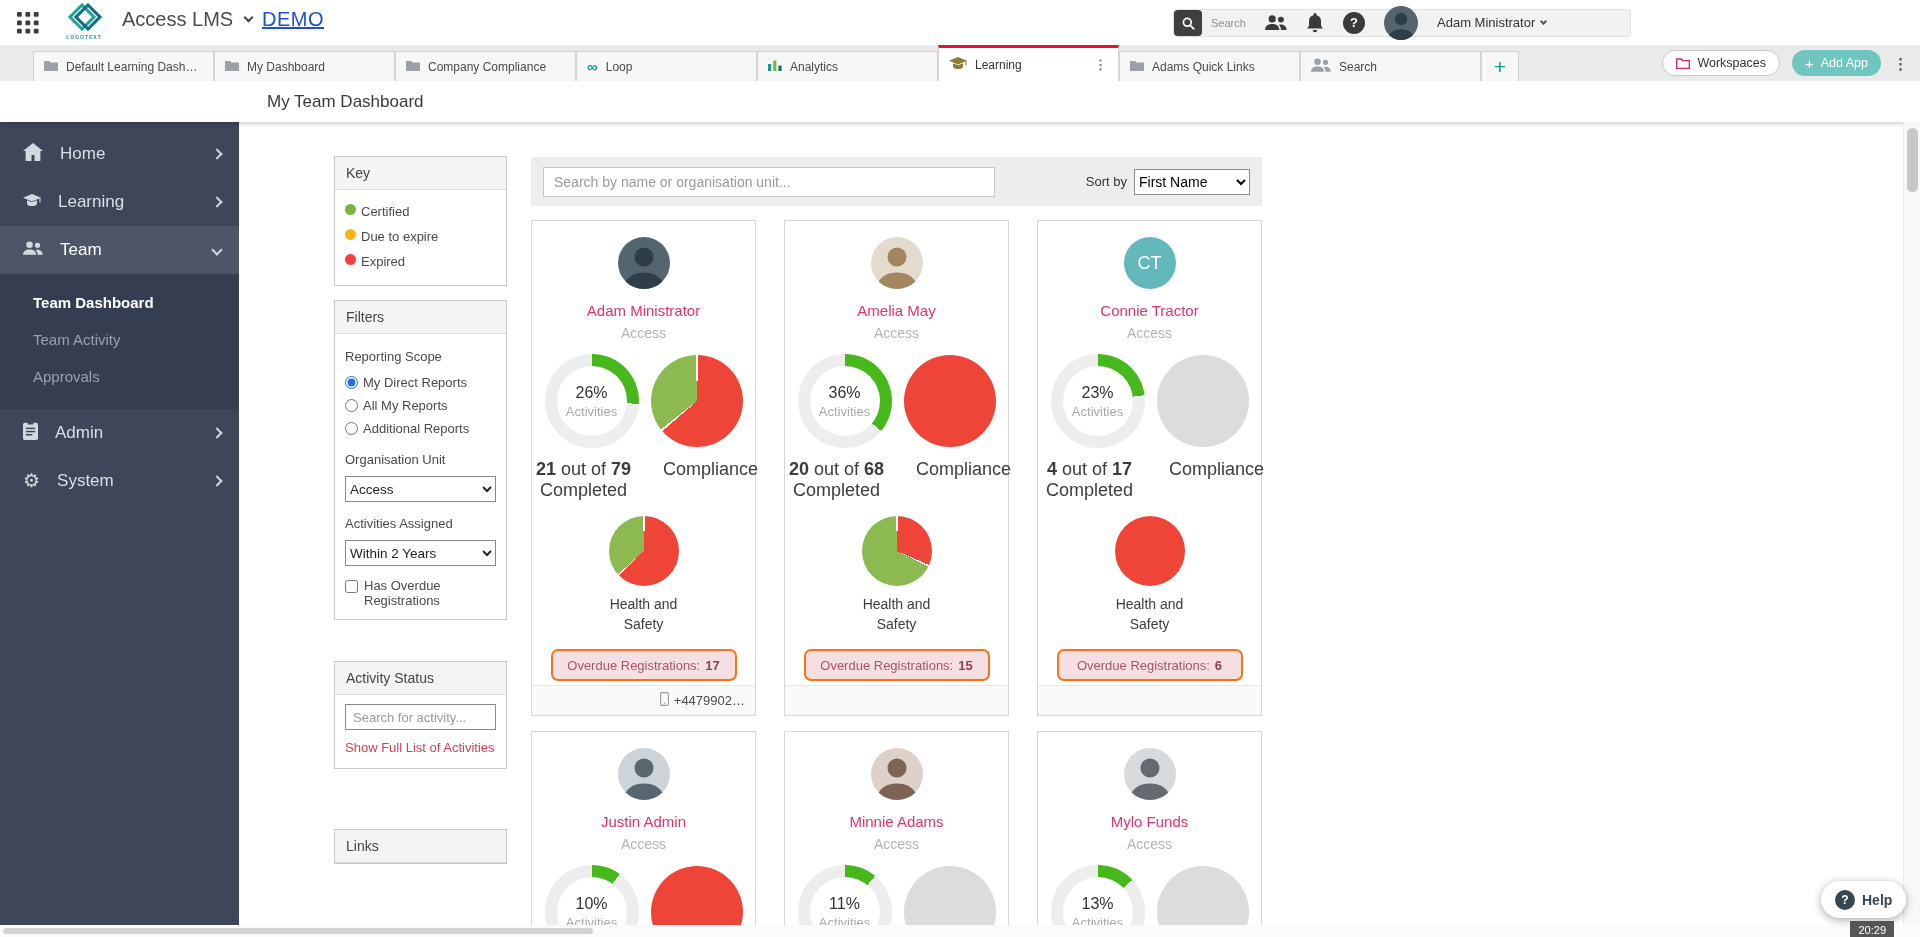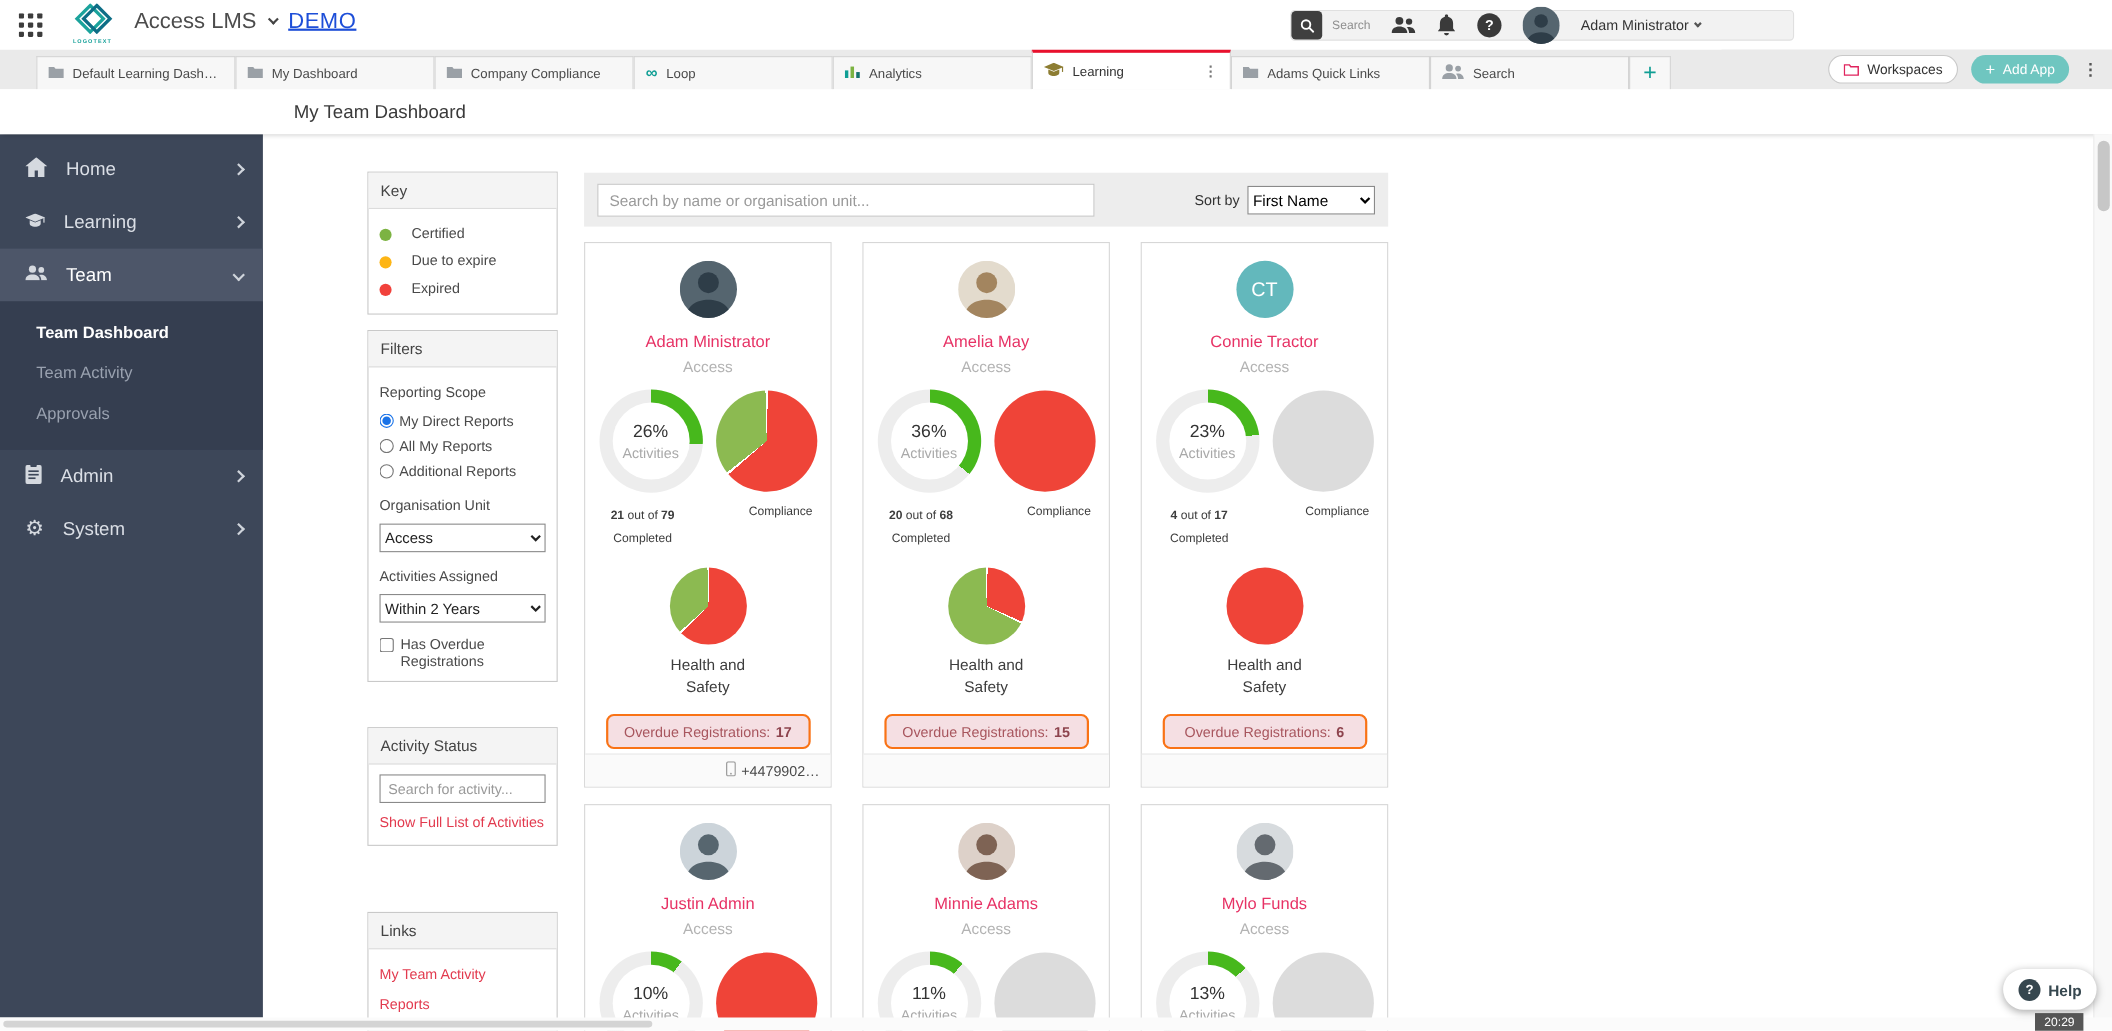--- a/index.html
+++ b/index.html
@@ -50,21 +50,21 @@
   .chev { width:8px; height:8px; border-right:2px solid #cfd4db; border-bottom:2px solid #cfd4db; display:inline-block; }
   .chev.right { transform:rotate(-45deg); }
   .chev.down { transform:rotate(45deg); }
   .side-sub { background:#353e50; padding:10px 0 14px; }
   .sub-item { padding:10px 0 10px 33px; font-size:15px; color:#99a1af; cursor:pointer; }
   .sub-item.active { color:#fff; font-weight:bold; }
   
   .panel { position:absolute; left:334px; width:173px; background:#fff; border:1px solid #c9c9c9; z-index:2; }
   .panel-h { background:#f4f4f4; border-bottom:1px solid #dcdcdc; padding:8px 11px; font-size:14px; color:#444; }
   .panel-b { padding:9px 10px 11px; font-size:13px; color:#4a4a4a; }
-  .key-row { display:flex; align-items:flex-end; gap:18px; padding:5px 0; }
+  .key-row { display:flex; align-items:flex-start; gap:5px; padding:5px 0; }
   .key-dot { width:11px; height:11px; border-radius:50%; flex:0 0 11px; }
   .f-label { margin:6px 0 7px; color:#4a4a4a; }
   .radio-row { display:flex; align-items:center; gap:5px; padding:4px 0; cursor:pointer; }
   .radio-row input { accent-color:#1a73e8; margin:0; }
   .panel select { width:100%; height:26px; font-size:13.5px; font-family:inherit; color:#222; border:1px solid #8a8a8a; background:#fff; margin:2px 0 6px; }
   .chk-row { display:flex; align-items:flex-start; gap:6px; margin-top:6px; cursor:pointer; }
   .chk-row input { margin:2px 0 0; }
   .panel input[type=text] { width:100%; height:26px; border:1px solid #8a8a8a; font-size:13px; font-family:inherit; padding:0 7px; color:#333; }
   .panel input[type=text]::placeholder { color:#9a9a9a; }
   .link-pink { color:#e23a4e; cursor:pointer; }
@@ -85,21 +85,21 @@
   .avatar.initials { display:flex; align-items:center; justify-content:center; color:#fff; font-size:18px; }
   .member-name { margin-top:13px; text-align:center; font-size:15px; color:#e73265; cursor:pointer; }
   .member-org { margin-top:6px; text-align:center; font-size:14px; color:#b3b3b3; }
   .chart-row { display:flex; justify-content:center; align-items:center; gap:12px; margin-top:13px; }
   .donut { width:94px; height:94px; border-radius:50%; position:relative; }
   .donut::before { content:""; position:absolute; inset:12px; background:#fff; border-radius:50%; }
   .donut-center { position:absolute; inset:0; display:flex; flex-direction:column; align-items:center; justify-content:center; z-index:1; }
   .donut-pct { font-size:16px; color:#333; }
   .donut-lbl { font-size:13px; color:#a9a9a9; margin-top:2px; }
   .pie { width:92px; height:92px; border-radius:50%; }
-  .stats-row { display:flex; justify-content:flex-end; gap:28px; align-items:flex-start; margin-top:11px; font-size:11px; color:#3d3d3d; }
+  .stats-row { display:flex; justify-content:flex-end; gap:28px; align-items:flex-start; margin-top:11px; font-size:18px; color:#3d3d3d; }
   .stats-c1 { width:106px; text-align:center; line-height:21px; }
   .stats-c2 { width:92px; text-align:center; }
   .hs-pie { width:70px; height:70px; border-radius:50%; margin:15px auto 0; }
   .hs-label { text-align:center; font-size:14px; color:#3d3d3d; line-height:20px; margin-top:8px; }
   .overdue { margin:15px auto 0; width:186px; height:32px; border-radius:7px; background:#f5dfe3; border:2px solid #f97316; display:flex; align-items:center; justify-content:center; gap:5px; font-size:13px; color:#a8565e; }
   .overdue b { color:#8d434d; }
   .card-footer { position:absolute; left:0; right:0; bottom:0; height:30px; background:#fafafa; border-top:1px solid #e8e8e8; display:flex; align-items:center; justify-content:flex-end; gap:5px; padding:0 10px; font-size:13px; color:#4a4a4a; }
   
   .help-btn { position:absolute; left:1821px; top:881px; height:37px; border-radius:19px; background:#fff; box-shadow:0 2px 8px rgba(0,0,0,.35); display:flex; align-items:center; gap:7px; padding:0 14px; font-size:14px; font-weight:bold; color:#36474f; cursor:pointer; z-index:10; }
   .help-q { width:20px; height:20px; border-radius:50%; background:#36474f; color:#fff; font-size:12px; display:flex; align-items:center; justify-content:center; }
@@ -358,24 +358,20 @@
 <div class="panel" style="top:661px;">
   <div class="panel-h">Activity Status</div>
   <div class="panel-b">
     <input type="text" placeholder="Search for activity..." style="">
     <div class="link-pink as-link">Show Full List of Activities</div>
   </div>
 </div>
 
 <div class="panel" style="top:829px;">
   <div class="panel-h">Links</div>
-  <div class="panel-b links-list" id="links-body">
-      <div class="link-pink">My Team Activity</div>
-      <div class="link-pink">Reports</div>
-    </div>
 </div>
 
 <div class="toolbar">
   <input class="srch" type="text" placeholder="Search by name or organisation unit..." style="">
   <div class="sort-wrap">
     <span class="sl">Sort by</span>
     <select><option>First Name</option></select>
   </div>
 </div>
 

